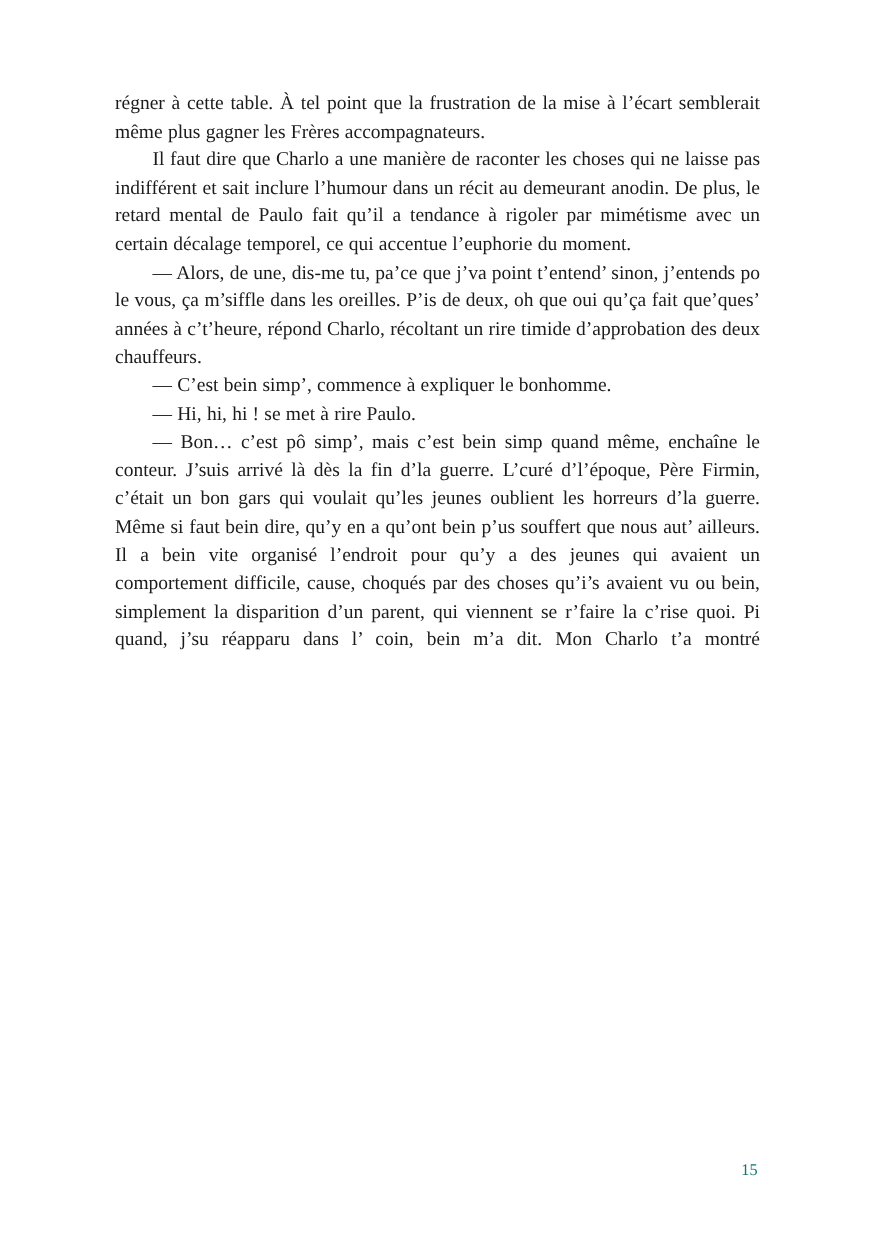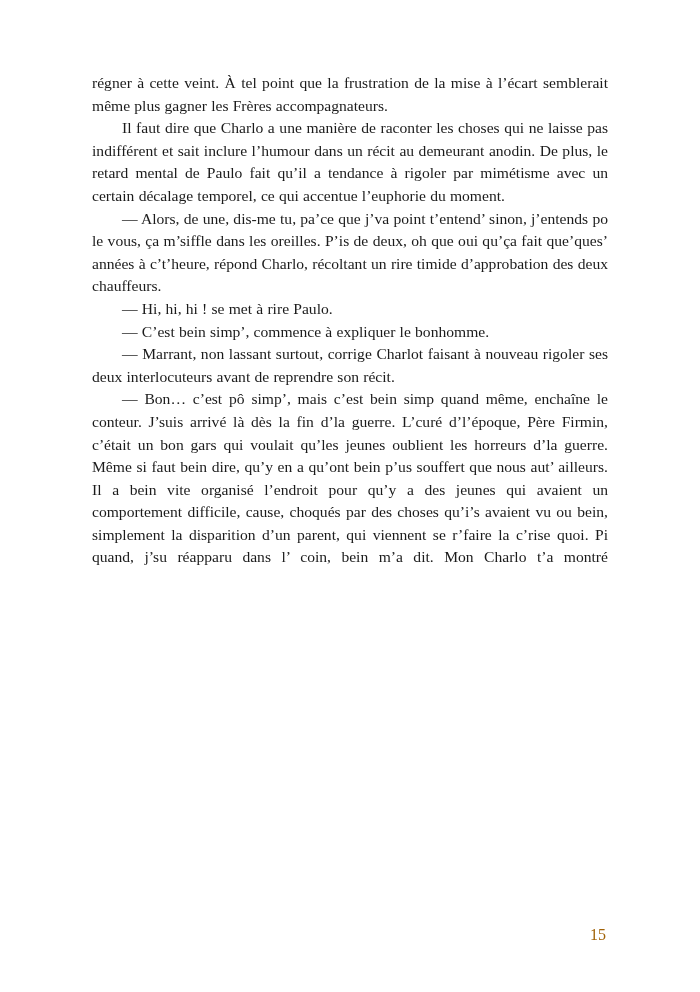--- a/index.html
+++ b/index.html
@@ -34,31 +34,30 @@
   .text-block p.no-indent {
     text-indent: 0;
   }
   .text-block p.continues {
     text-align-last: justify;
   }
   .page-number {
     position: absolute;
     right: 94px;
     bottom: 48px;
-    font-size: 16px;
-    color: #a16207;
+    font-size: 13px;
+    color: #0f766e;
   }
 </style>
 </head>
 <body>
 
 <div class="page">
   <div class="text-block">
-    <p class="no-indent">régner à cette veint. À tel point que la frustration de la mise à l’écart semblerait même plus gagner les Frères accompagnateurs.</p>
+    <p class="no-indent">régner à cette table. À tel point que la frustration de la mise à l’écart semblerait même plus gagner les Frères accompagnateurs.</p>
     <p>Il faut dire que Charlo a une manière de raconter les choses qui ne laisse pas indifférent et sait inclure l’humour dans un récit au demeurant anodin. De plus, le retard mental de Paulo fait qu’il a tendance à rigoler par mimétisme avec un certain décalage temporel, ce qui accentue l’euphorie du moment.</p>
     <p>— Alors, de une, dis-me tu, pa’ce que j’va point t’entend’ sinon, j’entends po le vous, ça m’siffle dans les oreilles. P’is de deux, oh que oui qu’ça fait que’ques’ années à c’t’heure, répond Charlo, récoltant un rire timide d’approbation des deux chauffeurs.</p>
+    <p>— C’est bein simp’, commence à expliquer le bonhomme.</p>
     <p>— Hi, hi, hi ! se met à rire Paulo.</p>
-    <p>— C’est bein simp’, commence à expliquer le bonhomme.</p>
-    <p>— Marrant, non lassant surtout, corrige Charlot faisant à nouveau rigoler ses deux interlocuteurs avant de reprendre son récit.</p>
     <p class="continues">— Bon… c’est pô simp’, mais c’est bein simp quand même, enchaîne le conteur. J’suis arrivé là dès la fin d’la guerre. L’curé d’l’époque, Père Firmin, c’était un bon gars qui voulait qu’les jeunes oublient les horreurs d’la guerre. Même si faut bein dire, qu’y en a qu’ont bein p’us souffert que nous aut’ ailleurs. Il a bein vite organisé l’endroit pour qu’y a des jeunes qui avaient un comportement difficile, cause, choqués par des choses qu’i’s avaient vu ou bein, simplement la disparition d’un parent, qui viennent se r’faire la c’rise quoi. Pi quand, j’su réapparu dans l’ coin, bein m’a dit. Mon Charlo t’a montré</p>
   </div>
   <div class="page-number">15</div>
 </div>
 
 </body></html>

